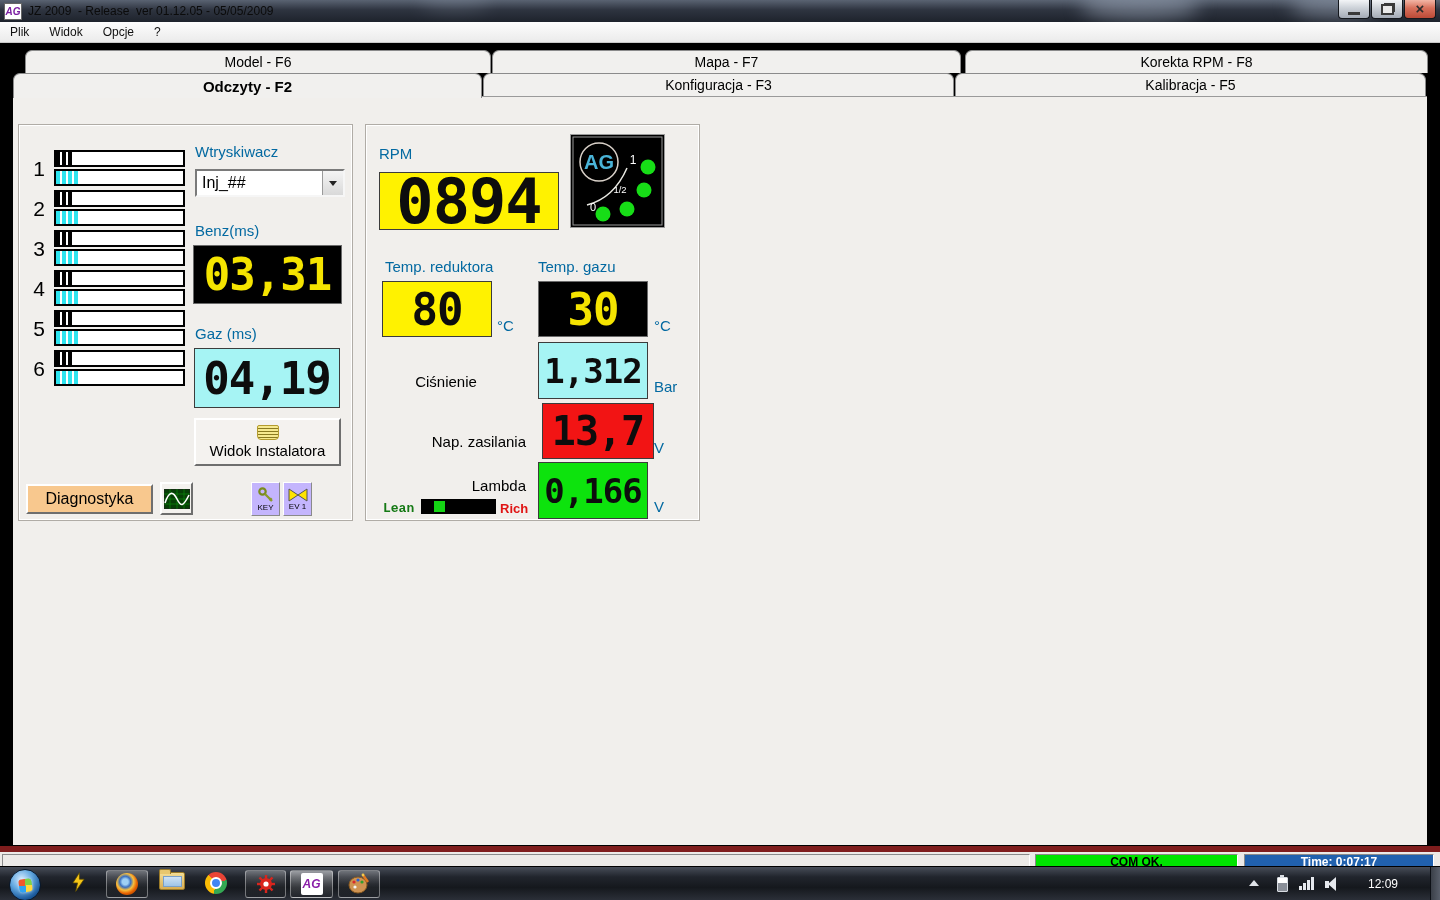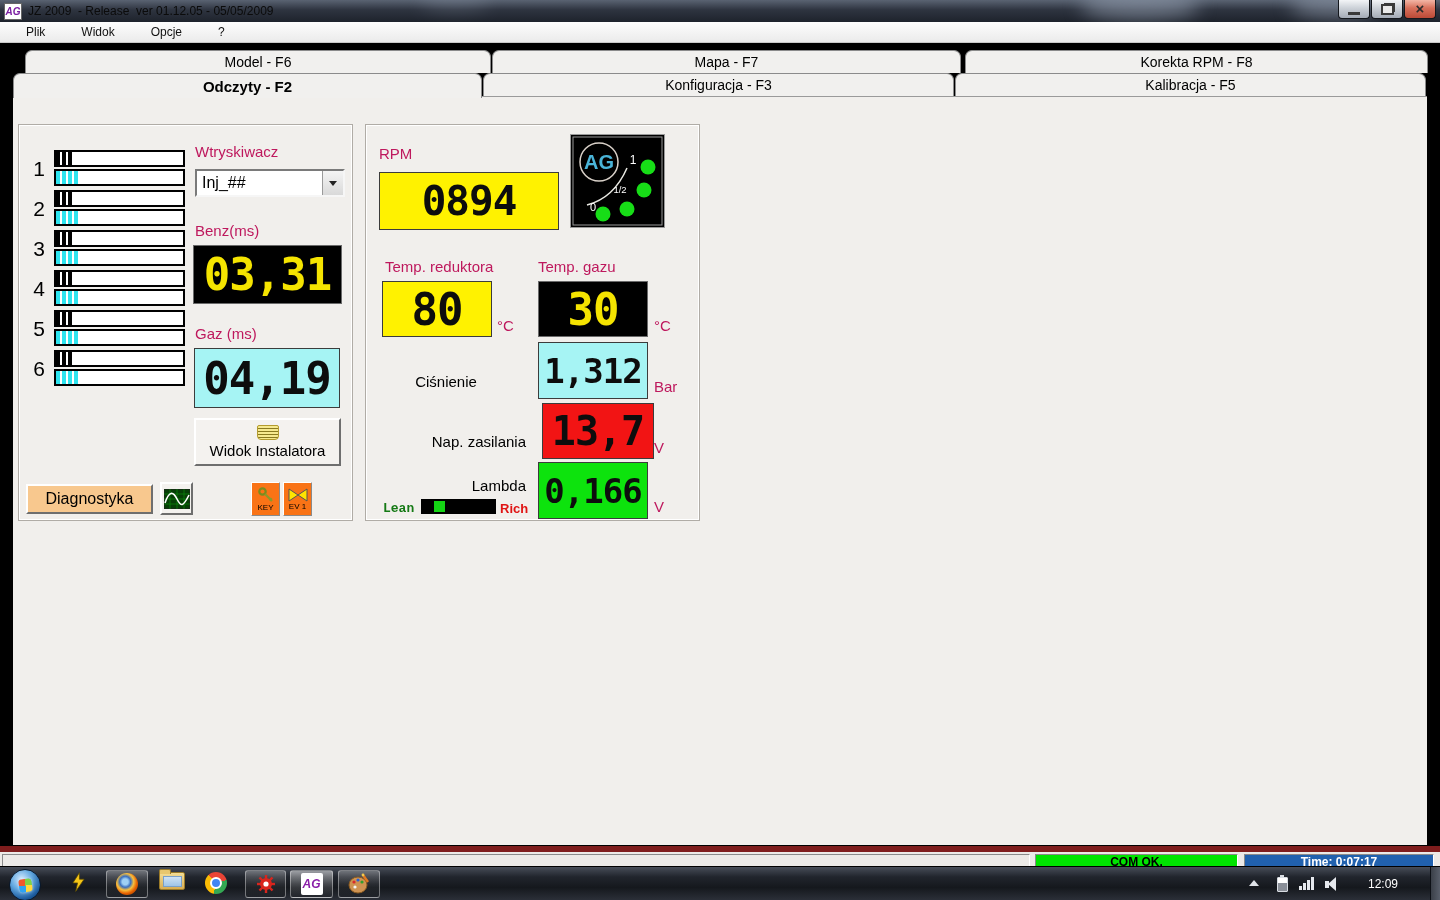--- a/index.html
+++ b/index.html
@@ -12,30 +12,30 @@
   .title-text{position:absolute;left:28px;top:4px;font-size:12px;color:#0b0b0b;z-index:2;white-space:pre;}
   .win-buttons{position:absolute;right:4px;top:0;display:flex;z-index:2;}
   .wbtn{width:30px;height:18px;margin-left:1px;border:1px solid #14171c;border-top:none;border-radius:0 0 4px 4px;background:linear-gradient(#f3f5f7,#ccd1d8 45%,#a4abb6);display:flex;align-items:center;justify-content:center;cursor:default;}
   .wbtn.close{background:linear-gradient(#f3b6a6,#d8705b 45%,#bb4a37);}
   .glyph-min{width:12px;height:3px;background:#3a3a3a;margin-top:8px;}
   .glyph-res{width:9px;height:7px;border:2px solid #3a3a3a;background:#e9e9e9;box-shadow:2px -2px 0 -1px #3a3a3a;}
   .glyph-close{font-size:15px;font-weight:bold;color:#2c2c2c;line-height:14px;}
 
   
   .menubar{position:absolute;left:0;top:22px;width:1440px;height:20px;background:linear-gradient(#fdfdfd,#ebebeb);border-bottom:1px solid #c9c9c9;display:flex;align-items:center;font-size:12px;color:#111;}
-  .menu-item{padding:0 10px;margin-left:16px;}
+  .menu-item{padding:0 10px;}
 
   
   .tab{position:absolute;height:23px;background:#f1f0ee;border:1px solid #8b8b8b;border-bottom:none;border-radius:7px 7px 0 0;display:flex;align-items:center;justify-content:center;font-size:14px;color:#000;box-sizing:border-box;}
   .tab.active{font-weight:bold;font-size:15px;height:25px;z-index:5;}
 
   
   .content{position:absolute;left:13px;top:96px;width:1414px;height:749px;background:#f1efec;border-top:1px solid #9a9a9a;box-sizing:border-box;z-index:4;}
   .groupbox{position:absolute;border:1px solid #b0aca6;box-shadow:inset 0 0 0 1px #ffffff;background:#f1efec;box-sizing:border-box;}
-  .lbl{position:absolute;font-size:15px;color:#be185d;white-space:nowrap;}
+  .lbl{position:absolute;font-size:15px;color:#0369a1;white-space:nowrap;}
   .rlbl{position:absolute;left:0;width:160px;text-align:right;font-size:15px;color:#000;white-space:nowrap;}
   .disp{position:absolute;display:flex;align-items:center;justify-content:center;font-family:"DejaVu Sans Mono",monospace;font-weight:bold;letter-spacing:-1px;box-sizing:border-box;}
   .disp.yellow{background:#fff200;color:#0d0d0d;border:1px solid #3c3c3c;}
   .disp.blackd{background:#000;color:#f5e400;border:1px solid #6a6a6a;}
   .disp.cyan{background:#a6f4f4;color:#0d0d0d;border:1px solid #3c3c3c;}
   .disp.redd{background:#f21414;color:#0d0d0d;border:1px solid #3c3c3c;}
   .disp.greend{background:#0de30d;color:#0d0d0d;border:1px solid #3c3c3c;}
 
   
   .inj-num{position:absolute;left:9px;width:22px;text-align:center;font-size:21px;color:#000;}
@@ -46,21 +46,21 @@
 
   .combo{position:absolute;background:#fff;border:2px solid;border-color:#7a7a7a #f6f6f6 #f6f6f6 #7a7a7a;box-sizing:border-box;display:flex;align-items:center;}
   .combo-val{flex:1;padding-left:5px;font-size:16px;color:#000;}
   .combo-btn{width:20px;height:100%;background:linear-gradient(#f4f4f4,#d9d9d9);border-left:1px solid #9a9a9a;display:flex;align-items:center;justify-content:center;}
   .arrow-down{width:0;height:0;border-left:4px solid transparent;border-right:4px solid transparent;border-top:5px solid #222;}
 
   .btn3d{position:absolute;background:#f4f2ef;border:2px solid;border-color:#fff #6e6e6e #6e6e6e #fff;box-sizing:border-box;display:flex;flex-direction:column;align-items:center;justify-content:center;cursor:default;}
   .dane-icon{width:20px;height:13px;background:#f6e98e;border:1px solid #b39b2e;border-radius:2px 2px 4px 4px;background-image:repeating-linear-gradient(180deg,transparent 0 2px,#8a7a20 2px 3px);margin-bottom:2px;}
   .btn-label{font-size:15px;color:#000;}
   .diag{background:#f8c88e;font-size:16px;}
-  .sq-btn{position:absolute;background:#f97316;border:1px solid;border-color:#fff #8a8a8a #8a8a8a #fff;box-sizing:border-box;display:flex;flex-direction:column;align-items:center;justify-content:center;}
+  .sq-btn{position:absolute;background:#c4b5fd;border:1px solid;border-color:#fff #8a8a8a #8a8a8a #fff;box-sizing:border-box;display:flex;flex-direction:column;align-items:center;justify-content:center;}
   .sq-cap{font-size:8px;color:#000;line-height:8px;}
 
   .gauge{position:absolute;background:#000;border:1px solid #9a9a9a;box-sizing:border-box;}
 
   .lean-bar{position:absolute;background:#000;}
   .lean-slider{position:absolute;top:2px;width:11px;height:11px;background:#14d414;}
   .lean-txt{position:absolute;font-size:13px;font-weight:bold;color:#157a15;}
   .rich-txt{position:absolute;font-size:13px;font-weight:bold;color:#e01414;}
 
   
@@ -230,21 +230,21 @@
           <polygon points="1,2 10,8 1,14" fill="#ffe400" stroke="#555" stroke-width="1"></polygon>
           <polygon points="19,2 10,8 19,14" fill="#ffe400" stroke="#555" stroke-width="1"></polygon>
         </svg>
         <span class="sq-cap">EV 1</span>
       </div>
     </div>
 
     <div class="groupbox" style="left:352px;top:27px;width:335px;height:397px;">
 
       <span class="lbl" style="left:13px;top:20px;">RPM</span>
-      <div class="disp yellow" style="left:13px;top:47px;width:180px;height:58px;font-size:41px;">0894</div>
+      <div class="disp yellow" style="left:13px;top:47px;width:180px;height:58px;font-size:62px;">0894</div>
 
       <div class="gauge" style="left:204px;top:9px;width:95px;height:94px;">
         <svg width="93" height="92" viewBox="0 0 93 92">
           <rect x="2" y="2" width="89" height="88" fill="#000" stroke="#9a9a9a" stroke-width="1"></rect>
           <circle cx="28" cy="27" r="19" fill="none" stroke="#d8d0c8" stroke-width="1.5"></circle>
           <text x="28" y="34" text-anchor="middle" fill="#4ab4d8" font-size="20" font-weight="bold" font-family="Liberation Sans, sans-serif">AG</text>
           <path d="M16,70 Q43,63 56,33" fill="none" stroke="#e8e8e2" stroke-width="1.5"></path>
           <text x="22" y="76" text-anchor="middle" fill="#fff" font-size="11" font-family="Liberation Sans, sans-serif">0</text>
           <text x="49" y="58" text-anchor="middle" fill="#fff" font-size="9.5" font-family="Liberation Sans, sans-serif">1/2</text>
           <text x="62" y="29" text-anchor="middle" fill="#fff" font-size="12" font-family="Liberation Sans, sans-serif">1</text>

